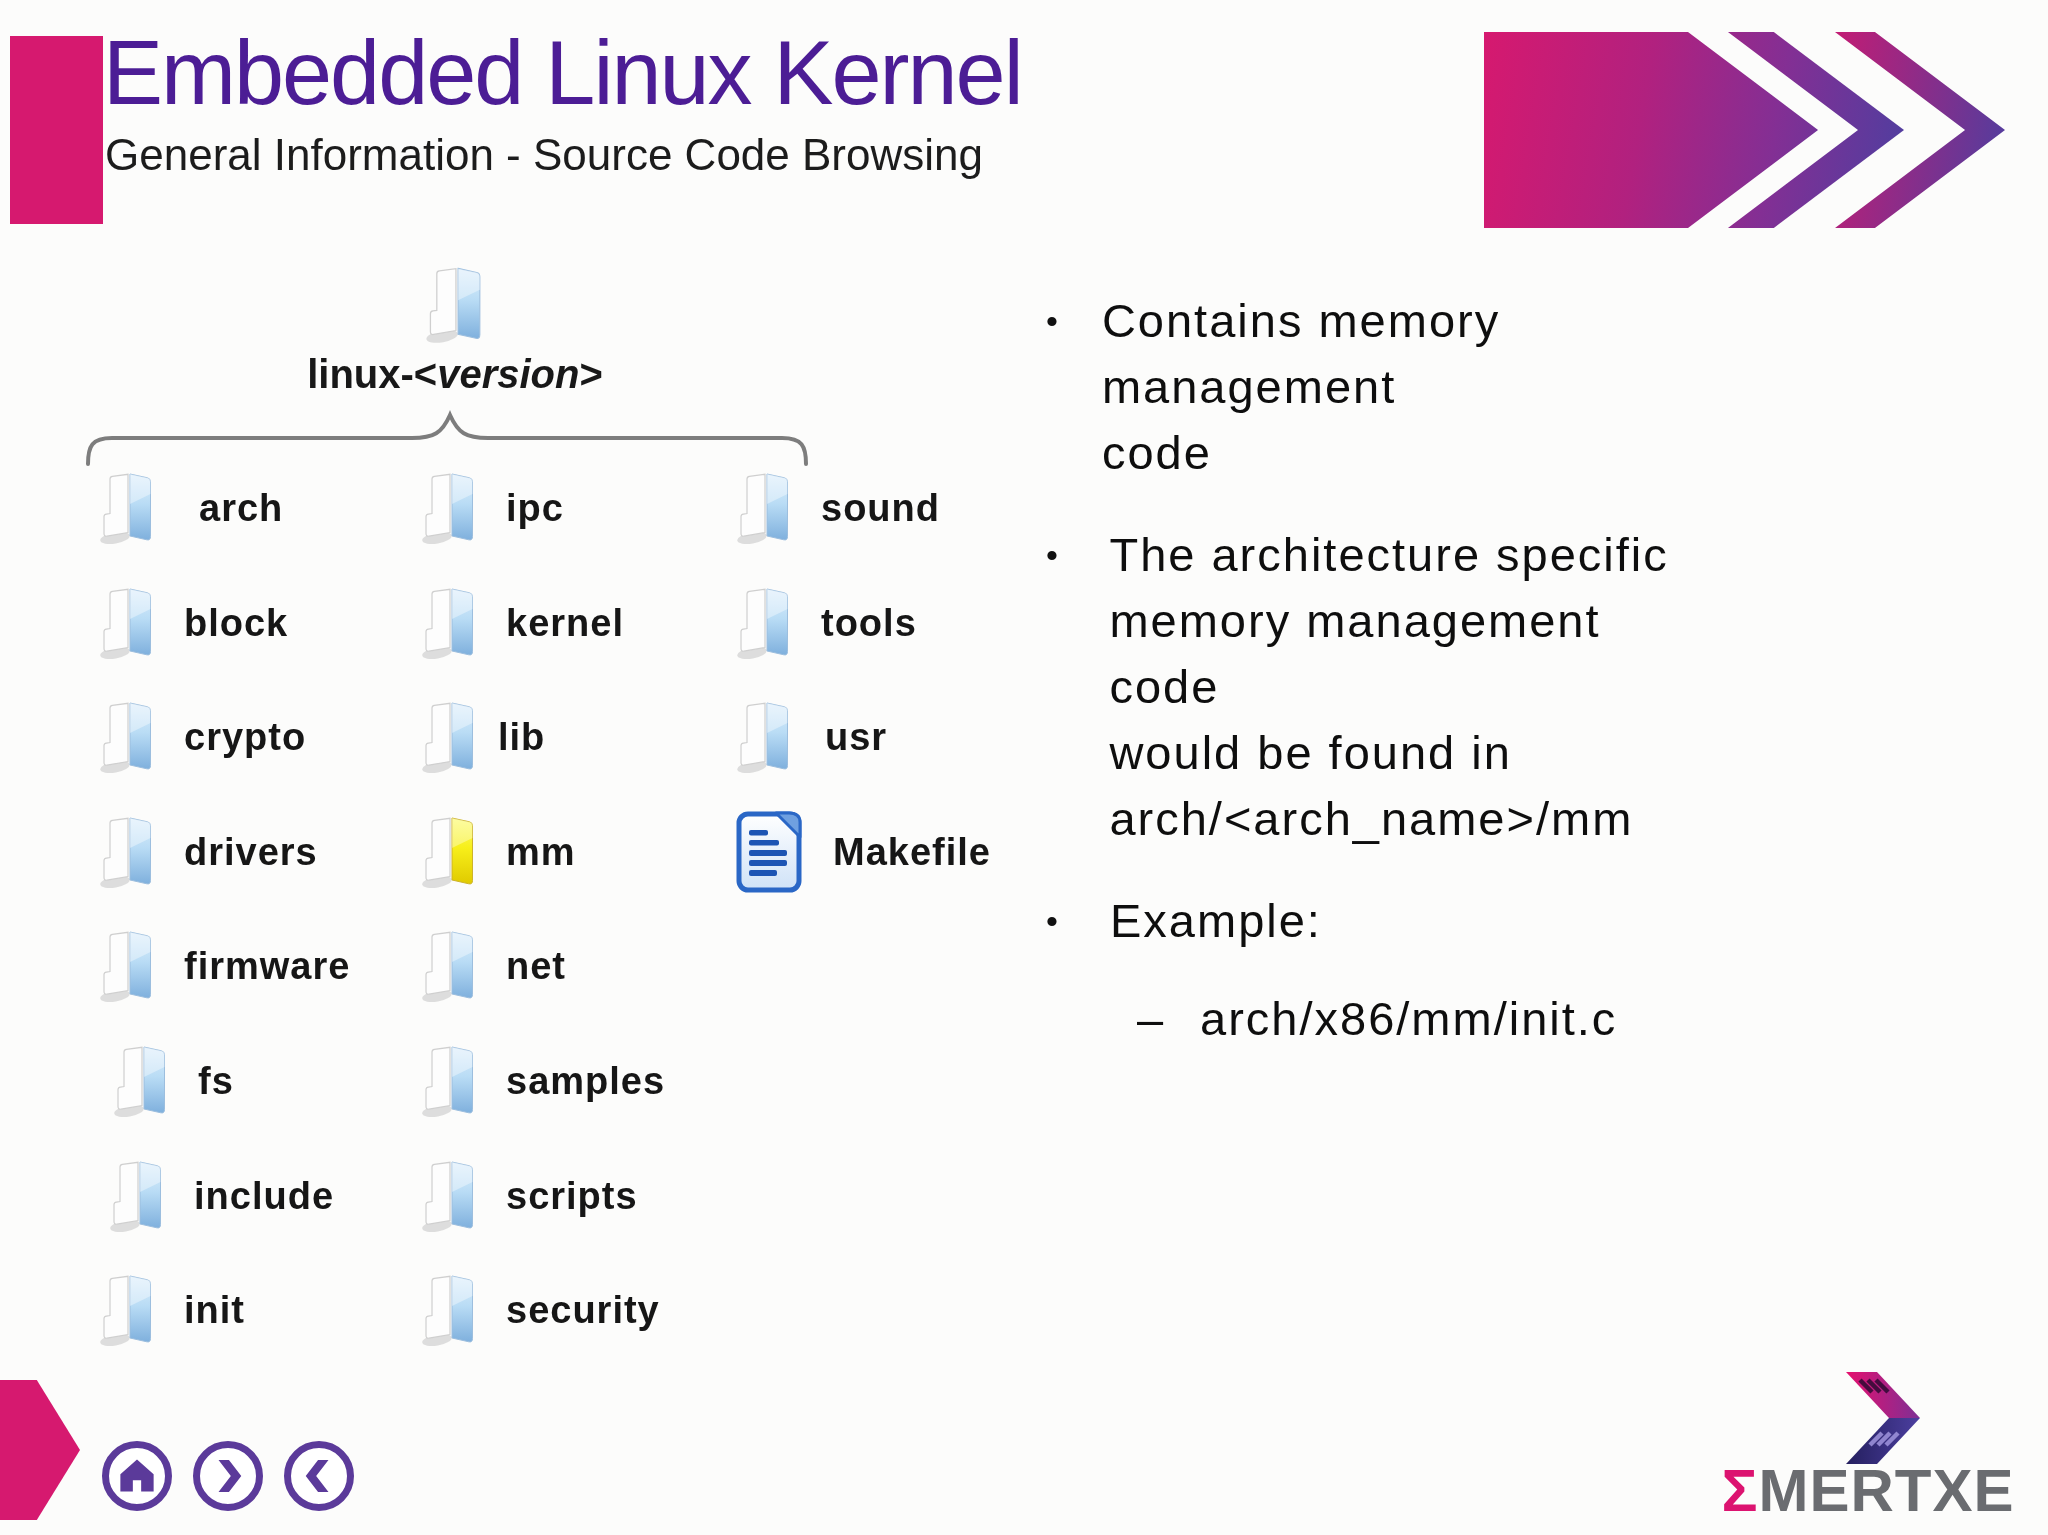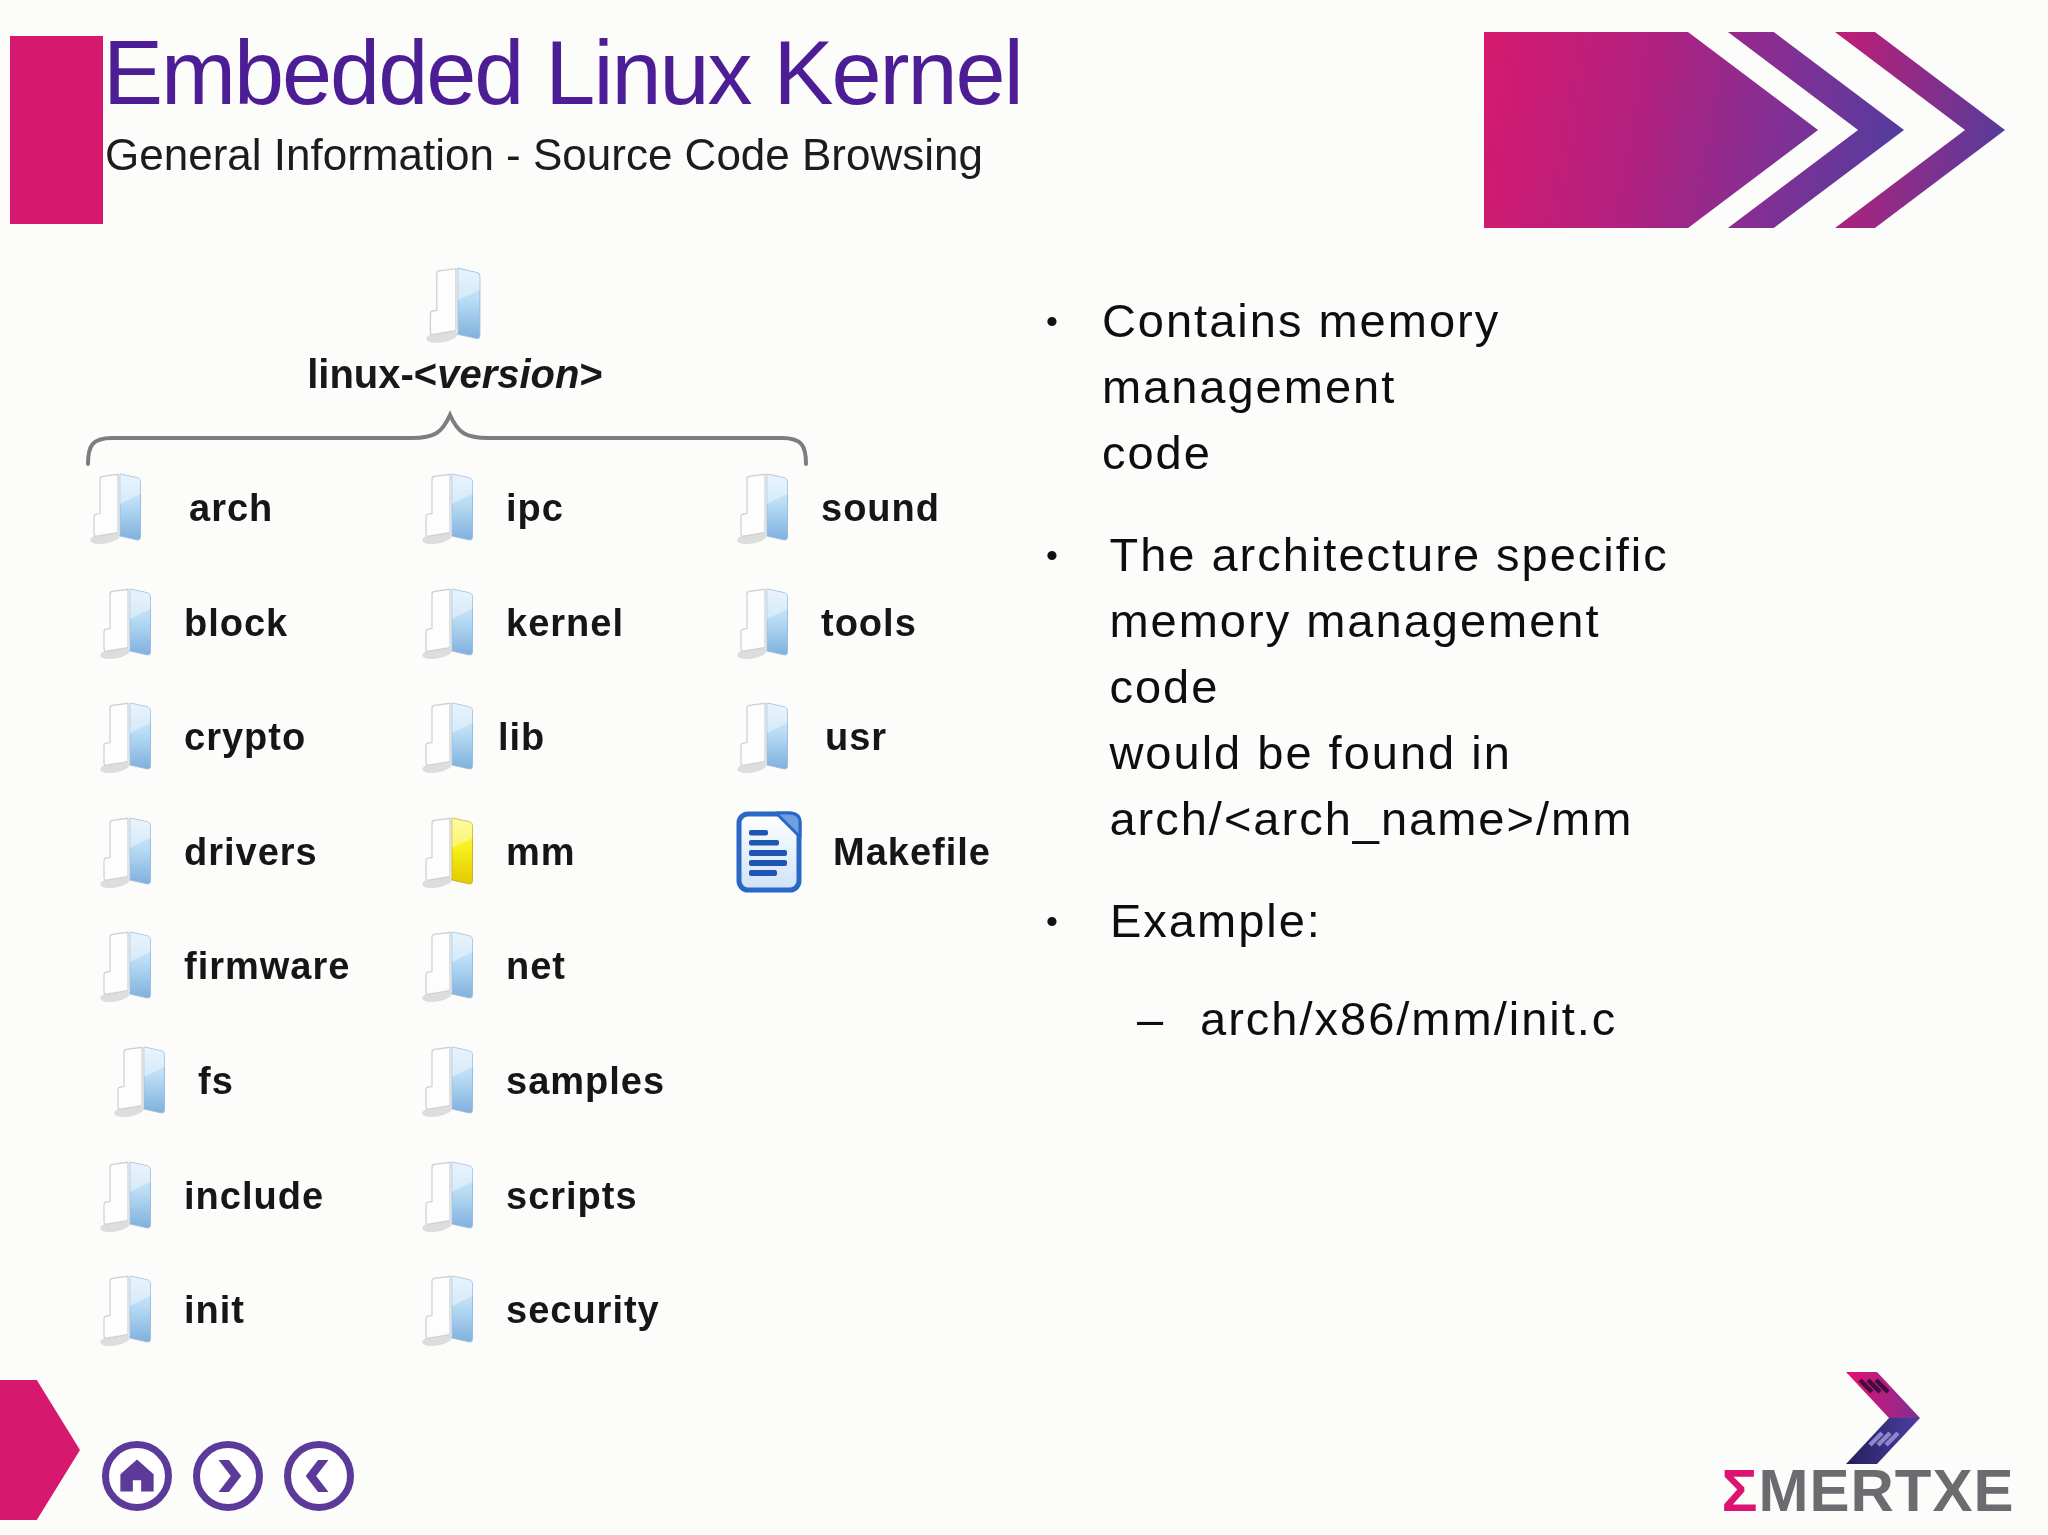--- a/index.html
+++ b/index.html
@@ -98,21 +98,21 @@
       <path d="M32 6 L49.5 9.8 Q52.5 10.5 52.5 13.8 L52.5 26 L32 36 Z" fill="#ffffff" opacity="0.38"></path>
     </svg>
   </div>
   <div class="tree-root-label"><span>linux-&lt;</span><span class="ver">version</span><span>&gt;</span></div>
 
   <svg class="brace" width="730" height="62" viewBox="0 0 730 62">
     <path d="M6 58 C6 40 10 32 30 32 L330 32 C352 32 360 27 368 9 C376 27 384 32 406 32 L700 32 C720 32 724 40 724 58" fill="none" stroke="#7d7d7d" stroke-width="4" stroke-linecap="round"></path>
   </svg>
 
   <div class="tree-grid">
-      <div class="tree-item" style="left: 88px; top: 458px; gap: 39px;">
+      <div class="tree-item" style="left: 98px; top: 458px; gap: 39px;">
         <svg width="62" height="80" viewBox="0 0 62 80">
       <ellipse cx="17" cy="70" rx="15" ry="5.5" fill="#b9b9b9" opacity="0.45" transform="rotate(-10 17 70)"></ellipse>
       <path d="M12 11 Q12 8.6 14.4 8.3 L30 6.3 L30 64.5 L9 68.2 Q6 68.7 6 65.6 L6 48.6 Q6 46.4 8.4 46.1 L12 45.6 Z" fill="#fdfdfd" stroke="#cfcfcf" stroke-width="1.2"></path>
       <path d="M32 6 L49.5 9.8 Q52.5 10.5 52.5 13.8 L52.5 68.5 Q52.5 72.6 48.8 71.8 L32 68 Z" fill="url(#gb)" stroke="#9cbede" stroke-width="1"></path>
       <path d="M32 6 L49.5 9.8 Q52.5 10.5 52.5 13.8 L52.5 26 L32 36 Z" fill="#ffffff" opacity="0.38"></path>
     </svg>
         <span class="tree-label">arch</span>
       </div>
       <div class="tree-item" style="left: 98px; top: 573px;">
         <svg width="62" height="80" viewBox="0 0 62 80">
@@ -152,21 +152,21 @@
       </div>
       <div class="tree-item" style="left: 112px; top: 1031px;">
         <svg width="62" height="80" viewBox="0 0 62 80">
       <ellipse cx="17" cy="70" rx="15" ry="5.5" fill="#b9b9b9" opacity="0.45" transform="rotate(-10 17 70)"></ellipse>
       <path d="M12 11 Q12 8.6 14.4 8.3 L30 6.3 L30 64.5 L9 68.2 Q6 68.7 6 65.6 L6 48.6 Q6 46.4 8.4 46.1 L12 45.6 Z" fill="#fdfdfd" stroke="#cfcfcf" stroke-width="1.2"></path>
       <path d="M32 6 L49.5 9.8 Q52.5 10.5 52.5 13.8 L52.5 68.5 Q52.5 72.6 48.8 71.8 L32 68 Z" fill="url(#gb)" stroke="#9cbede" stroke-width="1"></path>
       <path d="M32 6 L49.5 9.8 Q52.5 10.5 52.5 13.8 L52.5 26 L32 36 Z" fill="#ffffff" opacity="0.38"></path>
     </svg>
         <span class="tree-label">fs</span>
       </div>
-      <div class="tree-item" style="left: 98px; top: 1146px;">
+      <div class="tree-item" style="left: 108px; top: 1146px;">
         <svg width="62" height="80" viewBox="0 0 62 80">
       <ellipse cx="17" cy="70" rx="15" ry="5.5" fill="#b9b9b9" opacity="0.45" transform="rotate(-10 17 70)"></ellipse>
       <path d="M12 11 Q12 8.6 14.4 8.3 L30 6.3 L30 64.5 L9 68.2 Q6 68.7 6 65.6 L6 48.6 Q6 46.4 8.4 46.1 L12 45.6 Z" fill="#fdfdfd" stroke="#cfcfcf" stroke-width="1.2"></path>
       <path d="M32 6 L49.5 9.8 Q52.5 10.5 52.5 13.8 L52.5 68.5 Q52.5 72.6 48.8 71.8 L32 68 Z" fill="url(#gb)" stroke="#9cbede" stroke-width="1"></path>
       <path d="M32 6 L49.5 9.8 Q52.5 10.5 52.5 13.8 L52.5 26 L32 36 Z" fill="#ffffff" opacity="0.38"></path>
     </svg>
         <span class="tree-label">include</span>
       </div>
       <div class="tree-item" style="left: 98px; top: 1260px;">
         <svg width="62" height="80" viewBox="0 0 62 80">

